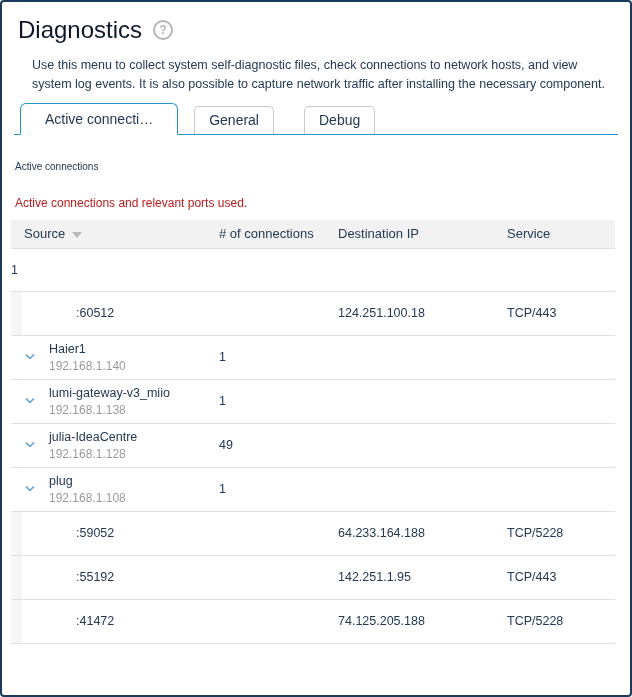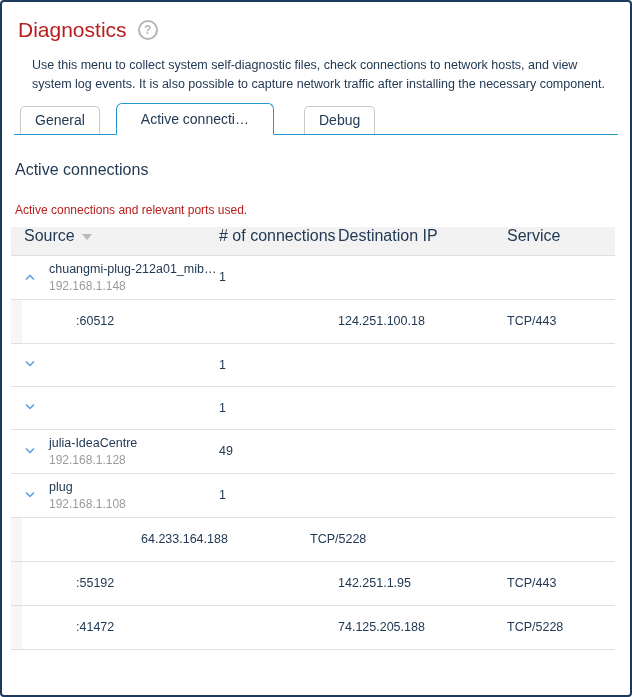--- a/index.html
+++ b/index.html
@@ -12,21 +12,21 @@
     width: 632px;
     height: 697px;
     border: 2px solid #1c3a5c;
     border-radius: 4px;
     background: #fff;
     overflow: hidden;
     position: relative;
   }
   
   .title-row { display: flex; align-items: center; margin: 12px 16px 0; }
-  .page-title { font-size: 21px; font-weight: 400; color: #b91c1c; line-height: 32px; }
+  .page-title { font-size: 24px; font-weight: 400; color: #0f172a; line-height: 32px; }
   .help {
     width: 20px; height: 20px; margin-left: 11px;
     border: 2px solid #b5b5b5; border-radius: 50%;
     color: #b5b5b5; font-size: 12px; font-weight: 700;
     display: inline-flex; align-items: center; justify-content: center;
     cursor: pointer; flex: none;
   }
   
   .desc { margin: 10px 20px 0 30px; font-size: 12.5px; line-height: 1.5; color: #223a54; max-width: 596px; }
   
@@ -39,27 +39,27 @@
     margin-right: 16px; cursor: pointer; white-space: nowrap;
   }
   .tab.active {
     border: 1px solid #2596cf; border-bottom: 1px solid #fff;
     border-radius: 6px 6px 0 0;
     padding: 7px 24px;
     margin-bottom: -1px;
   }
   .tab-debug-extra { margin-left: 14px; }
   
-  .section-heading { margin: 26px 14px 0 13px; font-size: 16px; font-weight: 400; color: #223a54; }
+  .section-heading { margin: 26px 14px 0 13px; font-size: 10px; font-weight: 400; color: #223a54; }
   .section-subtext { margin: 24px 14px 0 13px; font-size: 12px; color: #b91c1c; }
   
   .table { margin: 10px 15px 0 9px; }
   .t-header {
-    display: flex; align-items: flex-start; height: 28px;
-    background: #f2f2f2; font-size: 16px; color: #223a54;
+    display: flex; align-items: center; height: 28px;
+    background: #f2f2f2; font-size: 13px; color: #223a54;
   }
   .col-source { width: 208px; }
   .col-conn   { width: 119px; }
   .col-dest   { width: 169px; }
   .col-service{ flex: 1; }
   .th { cursor: pointer; }
   .th.col-source { display: flex; align-items: center; gap: 7px; padding-left: 13px; }
   .sort {
     width: 0; height: 0; margin-top: 2px;
     border-left: 5px solid transparent; border-right: 5px solid transparent;
@@ -83,80 +83,77 @@
 <div class="app">
 
   <div class="title-row">
     <h1 class="page-title">Diagnostics</h1>
     <span class="help">?</span>
   </div>
 
   <p class="desc">Use this menu to collect system self-diagnostic files, check connections to network hosts, and view system log events. It is also possible to capture network traffic after installing the necessary component.</p>
 
   <div class="tabs">
+    <div class="tab active">Active connecti…</div>
     <div class="tab">General</div>
-    <div class="tab active">Active connecti…</div>
     <div class="tab tab-debug-extra">Debug</div>
   </div>
 
   <h2 class="section-heading">Active connections</h2>
   <p class="section-subtext">Active connections and relevant ports used.</p>
 
   <div class="table">
     <div class="t-header">
       <div class="col-source th">
         <span>Source</span>
         <span class="sort"></span>
       </div>
       <div class="col-conn th"># of connections</div>
       <div class="col-dest th">Destination IP</div>
       <div class="col-service th">Service</div>
     </div>
     <div>
         <div class="row parent">
-          <div class="col-source">
-            <span class="chev">
-              <svg width="12" height="9" viewBox="0 0 12 9">
-                <polyline points="2,6.5 6,2.5 10,6.5" fill="none" stroke="#5b9bd5" stroke-width="1.5"></polyline>
-              </svg>
-            </span>
-            <span class="nameblock">
-              <span class="dname">chuangmi-plug-212a01_mib…</span>
-              <span class="dip">192.168.1.148</span>
-            </span>
-          </div>
           <div class="col-conn">1</div>
           <div class="col-dest"></div>
           <div class="col-service"></div>
         </div>
         <div class="row child">
           <div class="gutter"></div>
           <div class="col-port">:60512</div>
           <div class="col-conn"></div>
           <div class="col-dest">124.251.100.18</div>
           <div class="col-service">TCP/443</div>
         </div>
         <div class="row parent">
           <div class="col-source">
             <span class="chev">
               <svg width="12" height="9" viewBox="0 0 12 9">
                 <polyline points="2,1.5 6,5.5 10,1.5" fill="none" stroke="#5b9bd5" stroke-width="1.5"></polyline>
               </svg>
             </span>
-          </div>
-          <div class="col-conn">1</div>
-          <div class="col-dest"></div>
-          <div class="col-service"></div>
-        </div>
-        <div class="row parent">
-          <div class="col-source">
-            <span class="chev">
-              <svg width="12" height="9" viewBox="0 0 12 9">
-                <polyline points="2,1.5 6,5.5 10,1.5" fill="none" stroke="#5b9bd5" stroke-width="1.5"></polyline>
-              </svg>
+            <span class="nameblock">
+              <span class="dname">Haier1</span>
+              <span class="dip">192.168.1.140</span>
+            </span>
+          </div>
+          <div class="col-conn">1</div>
+          <div class="col-dest"></div>
+          <div class="col-service"></div>
+        </div>
+        <div class="row parent">
+          <div class="col-source">
+            <span class="chev">
+              <svg width="12" height="9" viewBox="0 0 12 9">
+                <polyline points="2,1.5 6,5.5 10,1.5" fill="none" stroke="#5b9bd5" stroke-width="1.5"></polyline>
+              </svg>
+            </span>
+            <span class="nameblock">
+              <span class="dname">lumi-gateway-v3_miio</span>
+              <span class="dip">192.168.1.138</span>
             </span>
           </div>
           <div class="col-conn">1</div>
           <div class="col-dest"></div>
           <div class="col-service"></div>
         </div>
         <div class="row parent">
           <div class="col-source">
             <span class="chev">
               <svg width="12" height="9" viewBox="0 0 12 9">
@@ -183,20 +180,21 @@
               <span class="dname">plug</span>
               <span class="dip">192.168.1.108</span>
             </span>
           </div>
           <div class="col-conn">1</div>
           <div class="col-dest"></div>
           <div class="col-service"></div>
         </div>
         <div class="row child">
           <div class="gutter"></div>
+          <div class="col-port">:59052</div>
           <div class="col-conn"></div>
           <div class="col-dest">64.233.164.188</div>
           <div class="col-service">TCP/5228</div>
         </div>
         <div class="row child">
           <div class="gutter"></div>
           <div class="col-port">:55192</div>
           <div class="col-conn"></div>
           <div class="col-dest">142.251.1.95</div>
           <div class="col-service">TCP/443</div>

